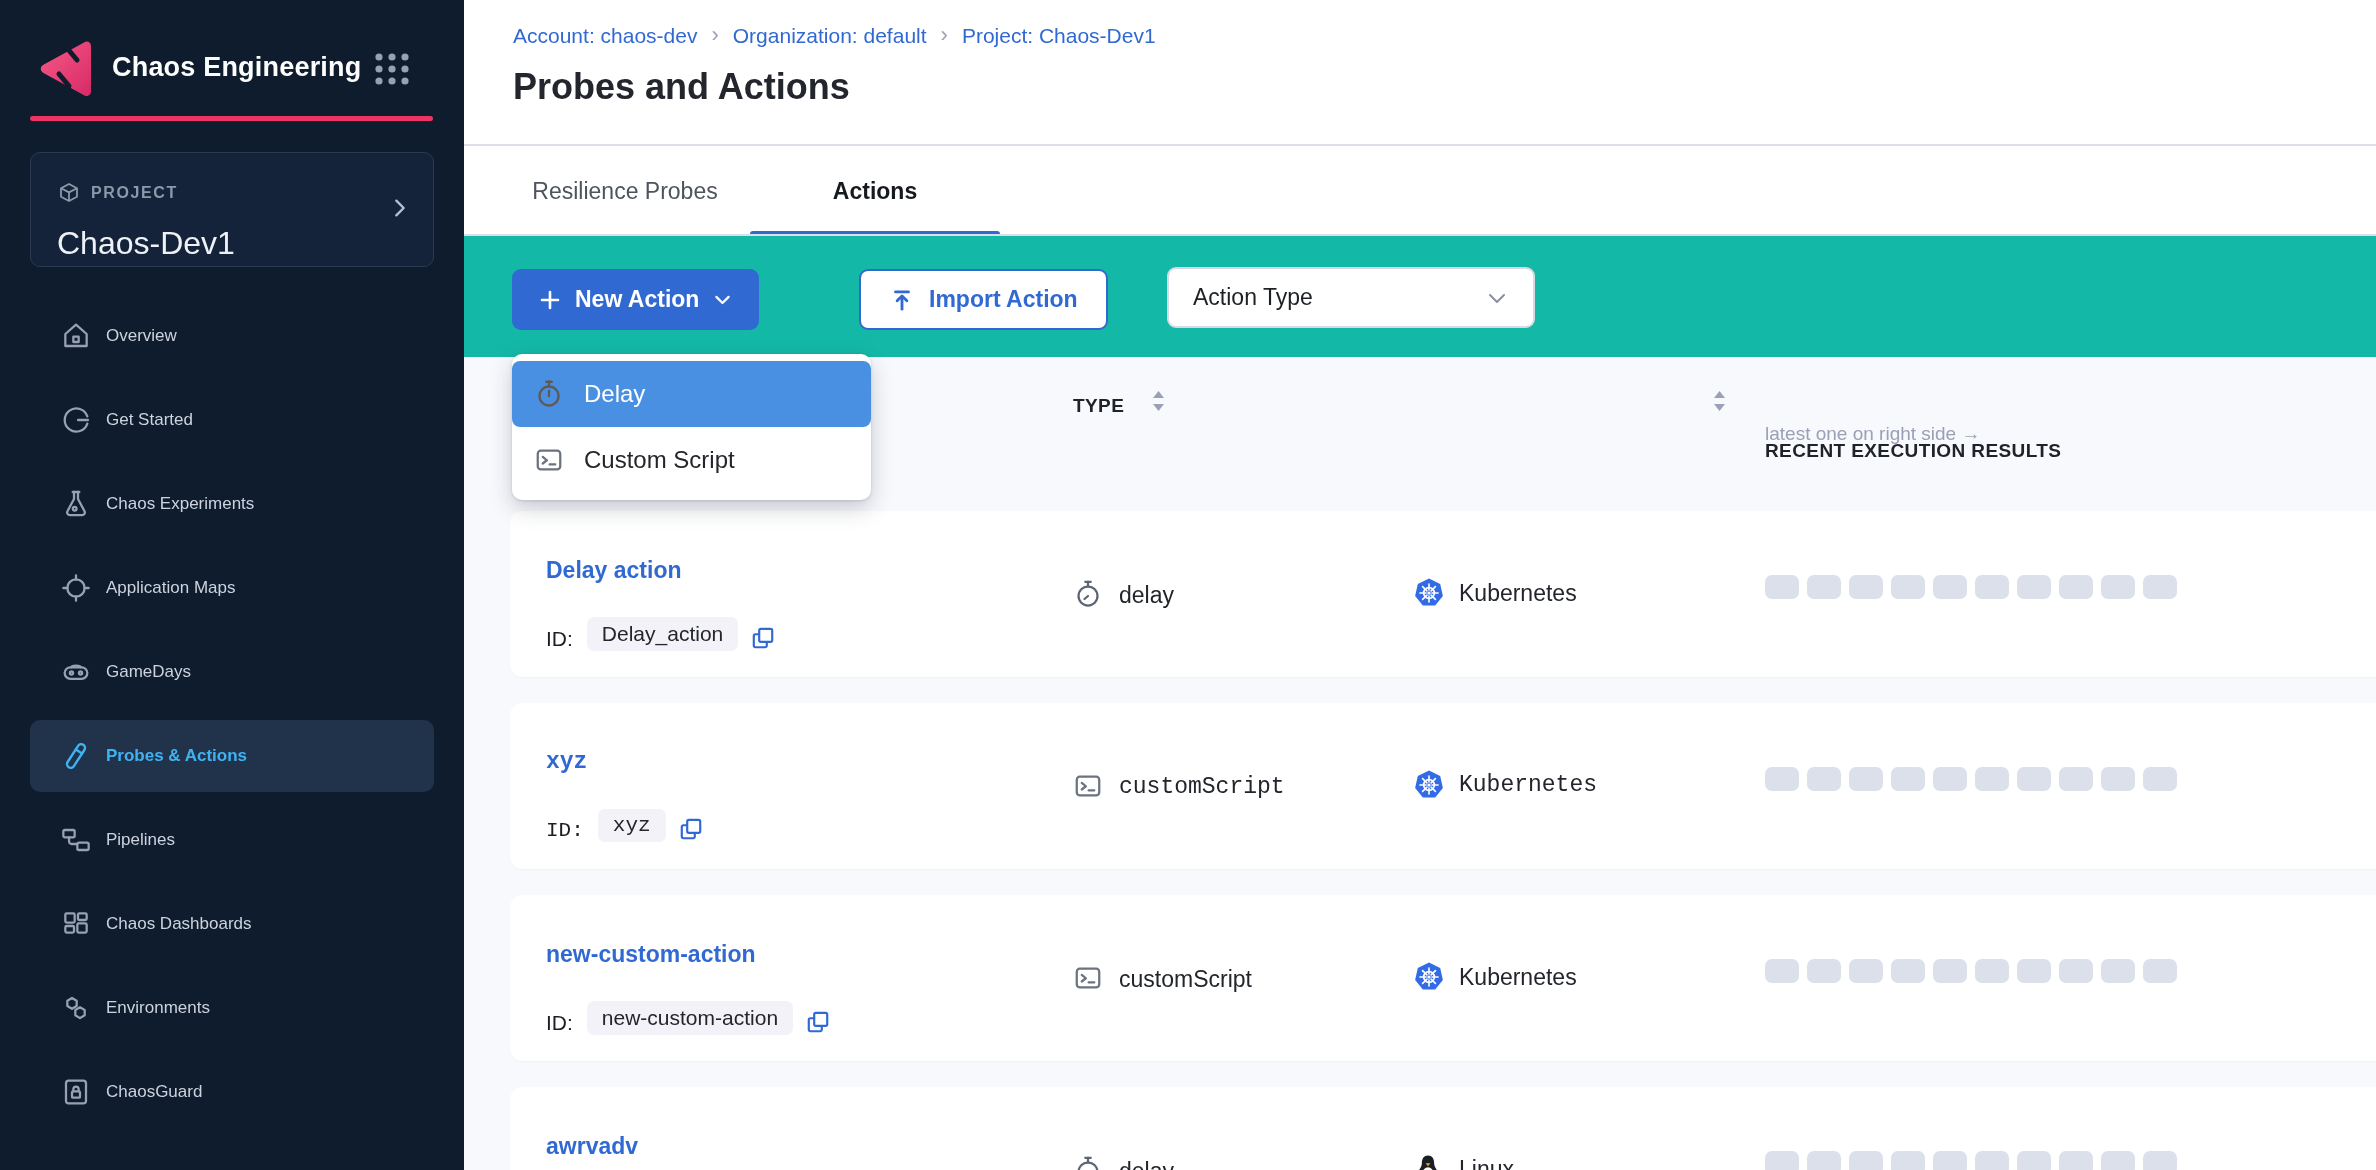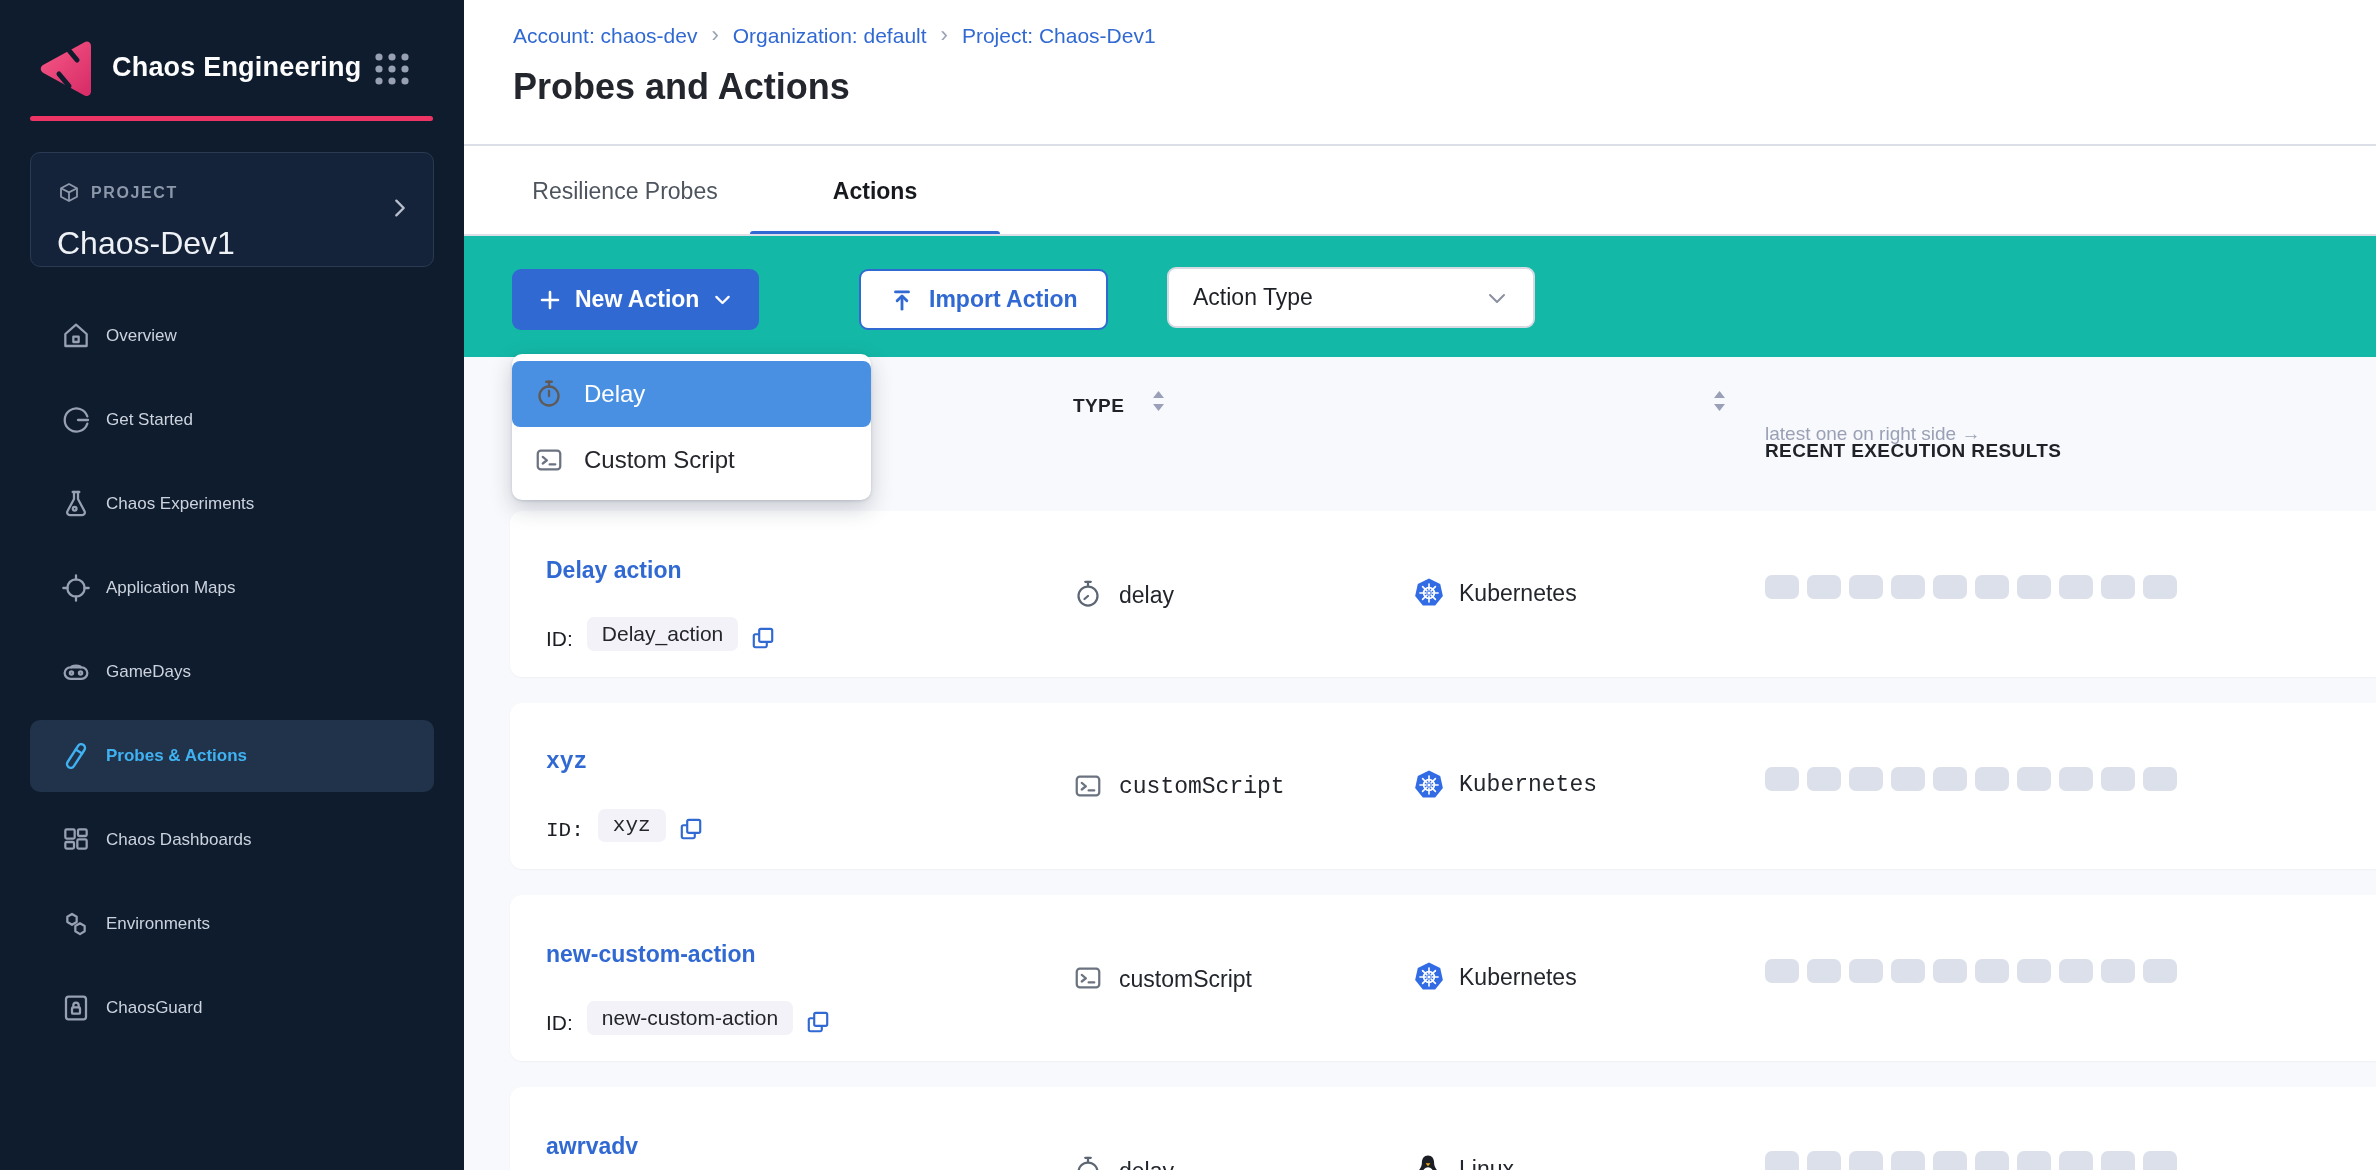--- a/index.html
+++ b/index.html
@@ -207,20 +207,31 @@
                 <path d="M9.2 8h5.6"></path>
               </g>
             </svg>
           </span>
     <span class="side-label">Probes &amp; Actions</span>
         </div>
         <div class="side-item">
           <span class="hl"></span>
     <span class="side-icon">
             <svg viewBox="0 0 24 24" width="32" height="32" fill="none" stroke="#97a1b3" stroke-width="1.7" stroke-linecap="round" stroke-linejoin="round">
+              <rect x="2.5" y="4.5" width="8.5" height="5.5" rx="1.2"></rect>
+              <rect x="13" y="14" width="8.5" height="5.5" rx="1.2"></rect>
+              <path d="M6.8 10v3.2a1.8 1.8 0 0 0 1.8 1.8H13"></path>
+            </svg>
+          </span>
+    <span class="side-label">Pipelines</span>
+        </div>
+        <div class="side-item">
+          <span class="hl"></span>
+    <span class="side-icon">
+            <svg viewBox="0 0 24 24" width="32" height="32" fill="none" stroke="#97a1b3" stroke-width="1.7" stroke-linecap="round" stroke-linejoin="round">
               <rect x="4" y="4" width="7" height="7" rx="1"></rect>
               <rect x="13.5" y="4" width="6.5" height="5" rx="1"></rect>
               <rect x="4" y="13.5" width="6.5" height="5" rx="1"></rect>
               <rect x="13" y="11.5" width="7" height="7" rx="1"></rect>
             </svg>
           </span>
     <span class="side-label">Chaos Dashboards</span>
         </div>
         <div class="side-item">
           <span class="hl"></span>

